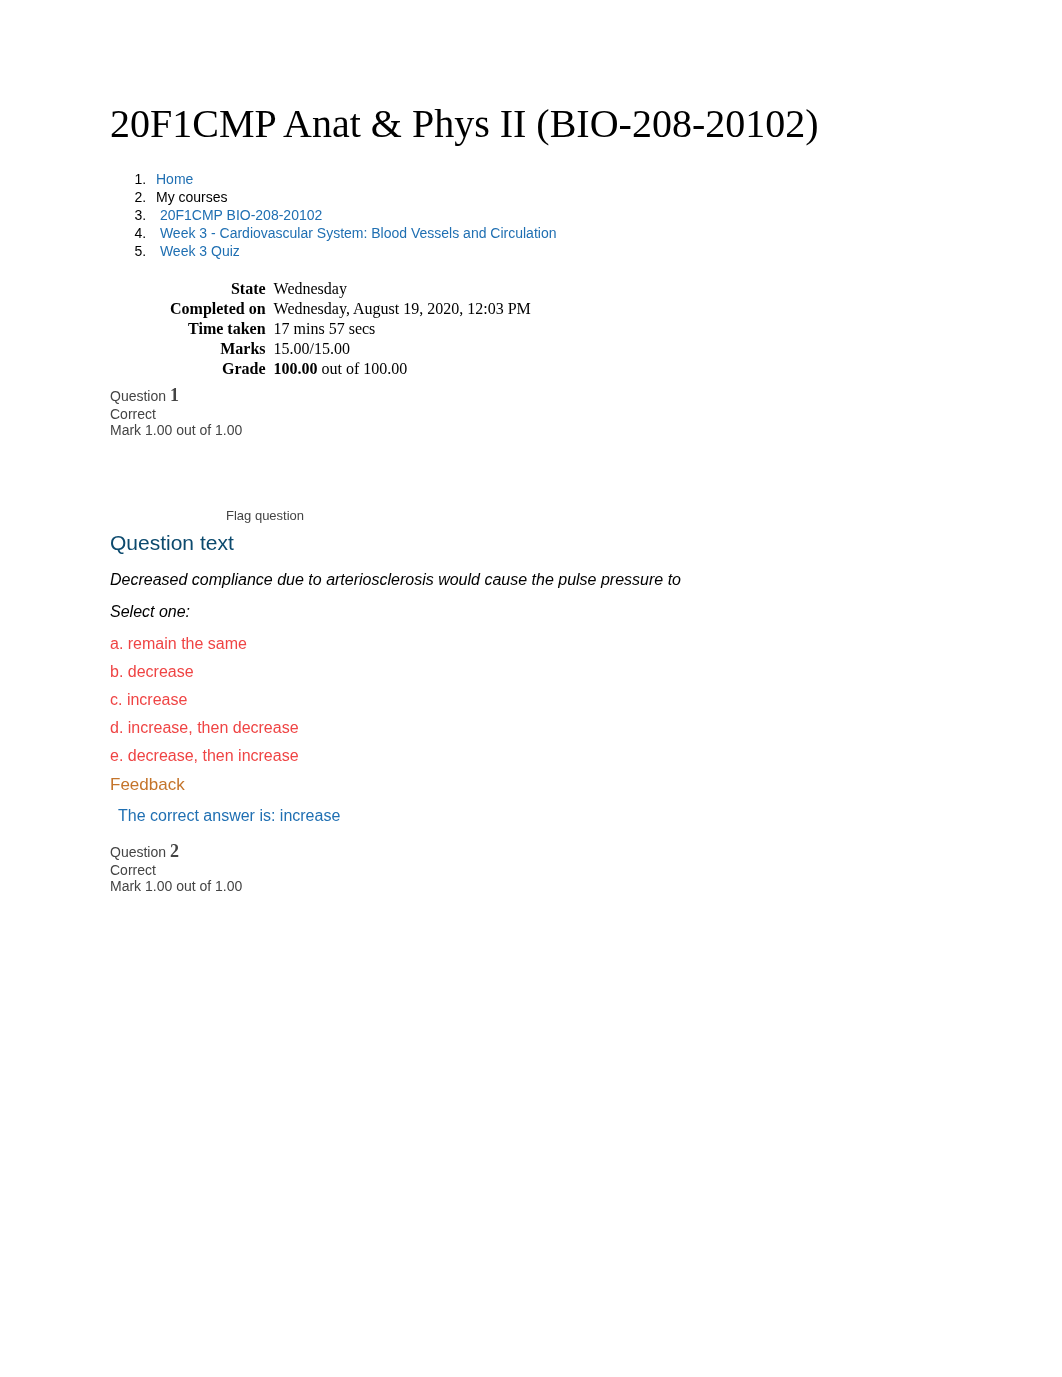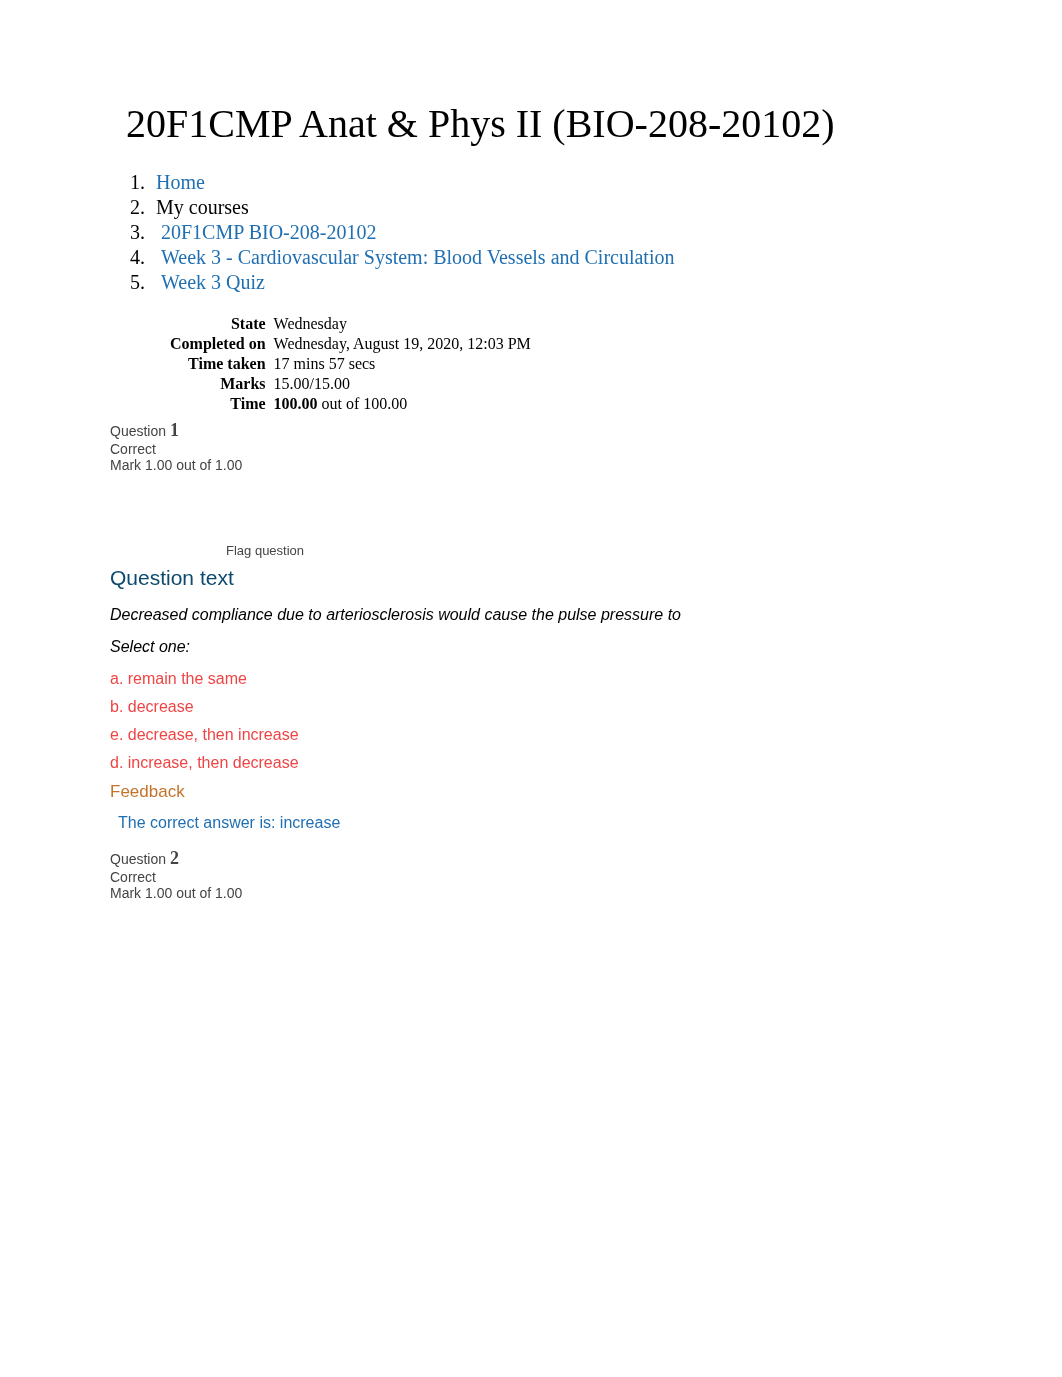--- a/index.html
+++ b/index.html
@@ -6,28 +6,28 @@
       font-family: "Segoe UI", Tahoma, Geneva, Verdana, sans-serif;
       margin: 0;
       padding: 100px 110px 40px 110px;
       color: #333;
       background: #fff;
     }
     h1 {
       font-family: "Times New Roman", Times, serif;
       font-size: 40px;
       font-weight: normal;
-      margin: 0 0 24px 16px;
+      margin: 0 0 24px 0;
       color: #000;
     }
     ol.breadcrumb {
-      font-family: Liberation Serif, serif;
+      font-family: Liberation Sans, sans-serif;
       margin: 0 0 20px 20px;
       padding: 0 0 0 20px;
-      font-size: 20px;
+      font-size: 14px;
       color: #000;
     }
     ol.breadcrumb li {
       margin-bottom: 2px;
       padding-left: 6px;
     }
     ol.breadcrumb a {
       color: #1f6fb2;
       text-decoration: none;
     }
@@ -120,21 +120,21 @@
   </tr>
   <tr>
     <th>Time taken</th>
     <td>17 mins 57 secs</td>
   </tr>
   <tr>
     <th>Marks</th>
     <td>15.00/15.00</td>
   </tr>
   <tr>
-    <th>Time</th>
+    <th>Grade</th>
     <td><span class="bold">100.00</span><span> out of 100.00</span></td>
   </tr>
 </tbody>
   </table>
 
 <div class="question-info">
   <span>Question </span><span class="qnum">1</span><br>
   <span>Correct</span><br>
   <span>Mark 1.00 out of 1.00</span>
 </div>
@@ -143,22 +143,23 @@
 
 <div class="section-heading">Question text</div>
 
 <div class="qtext">Decreased compliance due to arteriosclerosis would cause the pulse pressure to</div>
 
 <div class="qtext">Select one:</div>
 
 <div class="options">
   <div class="opt">a. remain the same</div>
   <div class="opt">b. decrease</div>
+  <div class="opt">c. increase</div>
+  <div class="opt">d. increase, then decrease</div>
   <div class="opt">e. decrease, then increase</div>
-  <div class="opt">d. increase, then decrease</div>
 </div>
 
 <div class="feedback-heading">Feedback</div>
 
 <div class="feedback-text">The correct answer is: increase</div>
 
 <div class="question-info">
   <span>Question </span><span class="qnum">2</span><br>
   <span>Correct</span><br>
   <span>Mark 1.00 out of 1.00</span>

